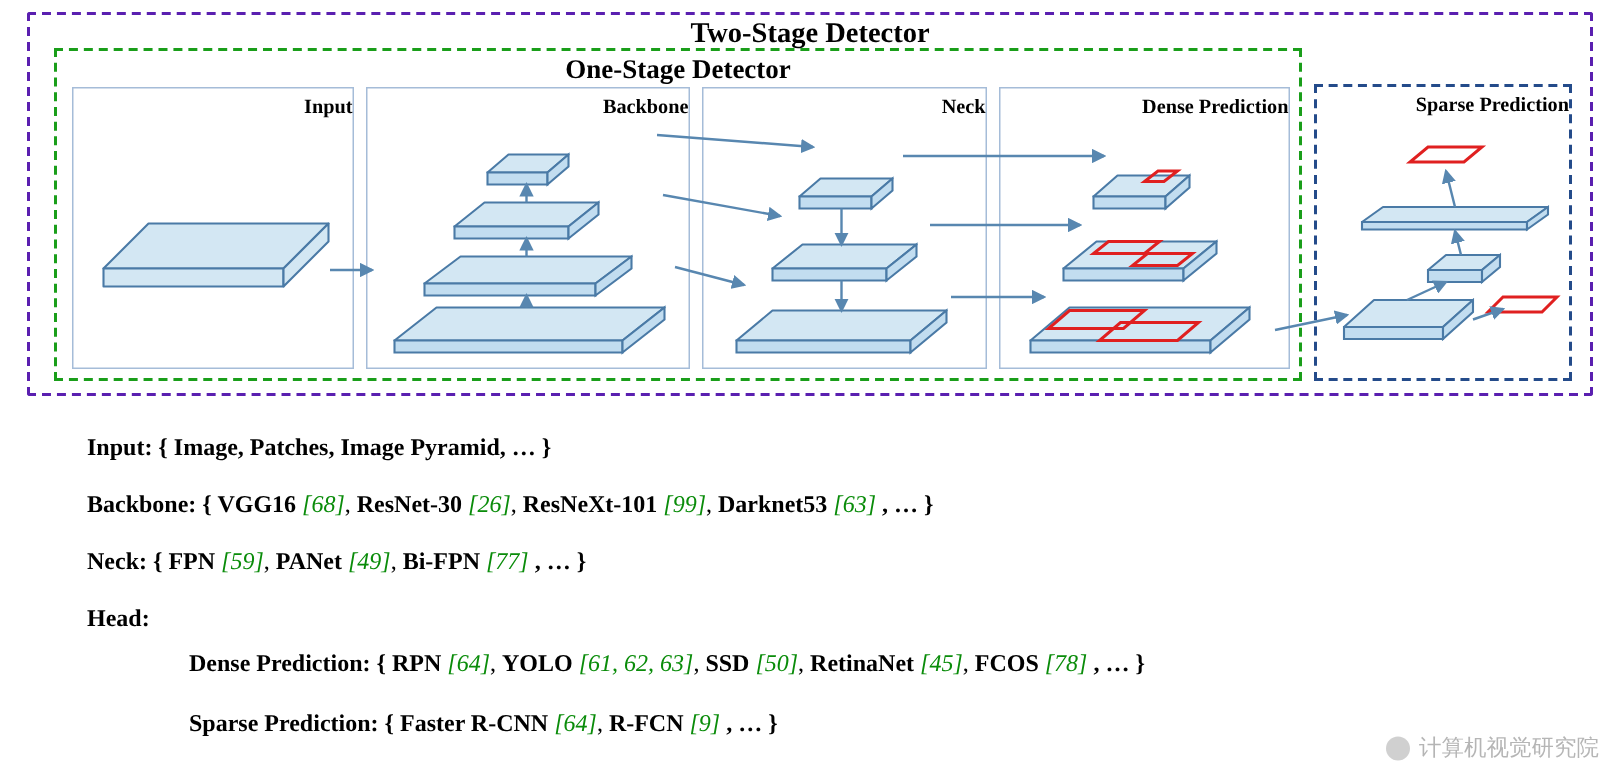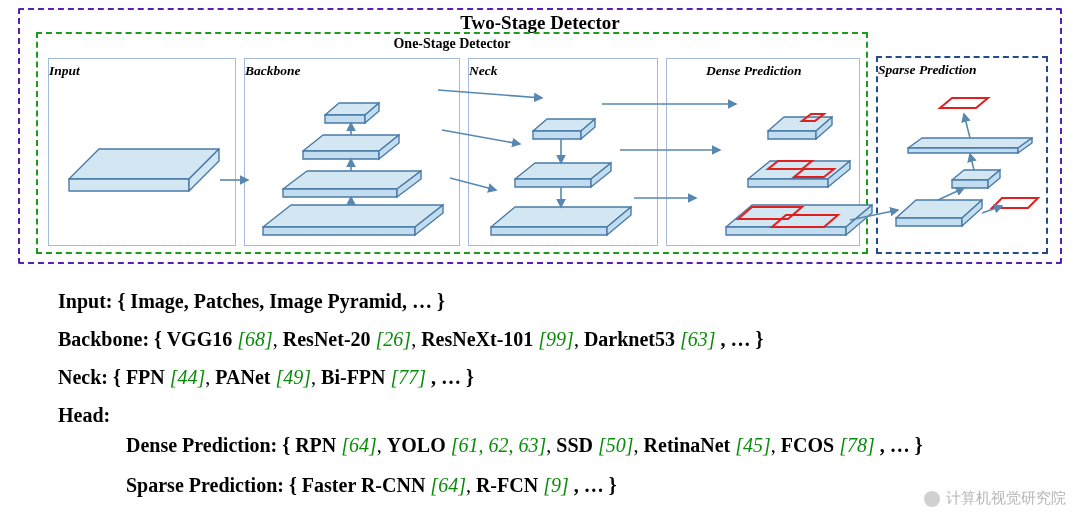--- a/index.html
+++ b/index.html
@@ -1,24 +1,24 @@
 <!DOCTYPE html>
 <html><head>
 <meta charset="utf-8">
 <style>
   * { box-sizing: border-box; margin: 0; padding: 0; }
   body { font-family: "Times New Roman", Times, serif; background: #fff; width: 1080px; height: 518px; position: relative; overflow: hidden; }
   .outer-box { position: absolute; left: 18px; top: 8px; width: 1044px; height: 256px; border: 2px dashed #5a1fb0; border-radius: 2px; }
   .outer-label { position: absolute; top: 2px; width: 100%; text-align: center; font-weight: bold; font-size: 19px; }
   .inner-box { position: absolute; left: 16px; top: 22px; width: 832px; height: 222px; border: 2px dashed #1a9e1a; }
-  .inner-label { position: absolute; top: 2px; width: 100%; text-align: center; font-weight: bold; font-size: 14px; }
+  .inner-label { position: absolute; top: 2px; width: 100%; text-align: center; font-weight: bold; font-size: 18px; }
   .sparse-box { position: absolute; left: 856px; top: 46px; width: 172px; height: 198px; border: 2px dashed #244b8a; }
   .panel { position: absolute; border: 1.5px solid #a5bcd8; background: #fff; }
-  .panel-title { position: absolute; top: 4px; width: 100%; text-align: left; font-weight: bold; font-size: 13.5px; font-style: italic; }
-  .textblock { position: absolute; left: 58px; font-size: 20px; line-height: 1.35; color: #000; }
+  .panel-title { position: absolute; top: 4px; width: 100%; text-align: right; font-weight: bold; font-size: 13.5px; }
+  .textblock { position: absolute; left: 58px; font-size: 16px; line-height: 1.35; color: #000; }
   .ref { color: #0a8c0a; font-style: italic; }
   .watermark { position: absolute; right: 14px; bottom: 10px; font-family: sans-serif; font-size: 15px; color: rgba(120,120,120,0.55); display:flex; align-items:center; gap:6px;}
   .wm-dot { width:16px; height:16px; border-radius:50%; background:rgba(120,120,120,0.35); }
   svg { display:block; }
   .slab { fill:#d3e7f3; stroke:#4a7aa6; stroke-width:1.4; stroke-linejoin:round; }
   .slab2 { fill:#c2ddf0; stroke:#4a7aa6; stroke-width:1.4; }
   .rbox { fill:none; stroke:#e02020; stroke-width:2; }
   .arrow { stroke:#5887b0; stroke-width:1.6; fill:none; marker-end:url(#ah); }
 </style>
 </head>
@@ -75,21 +75,21 @@
         <polygon class="slab2" points="134,80 154,64 154,56 134,72"></polygon>
         <polygon class="slab" points="80,36 120,36 134,24 94,24"></polygon>
         <polygon class="slab2" points="80,44 120,44 120,36 80,36"></polygon>
         <polygon class="slab2" points="120,44 134,32 134,24 120,36"></polygon>
         <line class="arrow" x1="106" y1="126" x2="106" y2="118"></line>
         <line class="arrow" x1="106" y1="92" x2="106" y2="80"></line>
         <line class="arrow" x1="106" y1="56" x2="106" y2="44"></line>
       </svg>
     </div>
 
-    <div class="panel" style="left:628px; top:24px; width:194px; height:188px;padding-left:39px;">
+    <div class="panel" style="left:628px; top:24px; width:194px; height:188px;">
       <div class="panel-title">Dense Prediction</div>
       <svg width="194" height="168" style="position:absolute;top:20px;">
         <polygon class="slab" points="20,148 140,148 166,126 46,126"></polygon>
         <polygon class="slab2" points="20,156 140,156 140,148 20,148"></polygon>
         <polygon class="slab2" points="140,156 166,134 166,126 140,148"></polygon>
         <polygon class="slab" points="42,100 122,100 144,82 64,82"></polygon>
         <polygon class="slab2" points="42,108 122,108 122,100 42,100"></polygon>
         <polygon class="slab2" points="122,108 144,90 144,82 122,100"></polygon>
         <polygon class="slab" points="62,52 110,52 126,38 78,38"></polygon>
         <polygon class="slab2" points="62,60 110,60 110,52 62,52"></polygon>
@@ -135,27 +135,27 @@
     <line class="arrow" x1="830" y1="210" x2="878" y2="200"></line>
   </svg>
 </div>
 
 <div class="textblock" style="top:288px;">
   <b>Input: { Image, Patches, Image Pyramid, … }</b>
 </div>
 <div class="textblock" style="top:326px;">
   <b><span>Backbone: { </span></b>
   <span>
-    <b><span>VGG16 </span></b><span class="ref">[68]</span><span>, </span><b><span>ResNet-20 </span></b><span class="ref">[26]</span><span>, </span><b><span>ResNeXt-101 </span></b><span class="ref">[99]</span><span>, </span><b><span>Darknet53 </span></b><span class="ref">[63]</span>
+    <b><span>VGG16 </span></b><span class="ref">[68]</span><span>, </span><b><span>ResNet-30 </span></b><span class="ref">[26]</span><span>, </span><b><span>ResNeXt-101 </span></b><span class="ref">[99]</span><span>, </span><b><span>Darknet53 </span></b><span class="ref">[63]</span>
   </span><b><span>, … }</span></b>
 </div>
 <div class="textblock" style="top:364px;">
   <b><span>Neck: { </span></b>
   <span>
-    <b><span>FPN </span></b><span class="ref">[44]</span><span>, </span><b><span>PANet </span></b><span class="ref">[49]</span><span>, </span><b><span>Bi-FPN </span></b><span class="ref">[77]</span>
+    <b><span>FPN </span></b><span class="ref">[59]</span><span>, </span><b><span>PANet </span></b><span class="ref">[49]</span><span>, </span><b><span>Bi-FPN </span></b><span class="ref">[77]</span>
   </span><b><span>, … }</span></b>
 </div>
 <div class="textblock" style="top:402px;">
   <b>Head:</b>
 </div>
 <div class="textblock" style="top:432px; left:126px;text-align:right;">
   <b><span>Dense Prediction: { </span></b>
   <span>
     <b><span>RPN </span></b><span class="ref">[64]</span><span>, </span><b><span>YOLO </span></b><span class="ref">[61, 62, 63]</span><span>, </span><b><span>SSD </span></b><span class="ref">[50]</span><span>, </span><b><span>RetinaNet </span></b><span class="ref">[45]</span><span>, </span><b><span>FCOS </span></b><span class="ref">[78]</span>
   </span><b><span>, … }</span></b>

